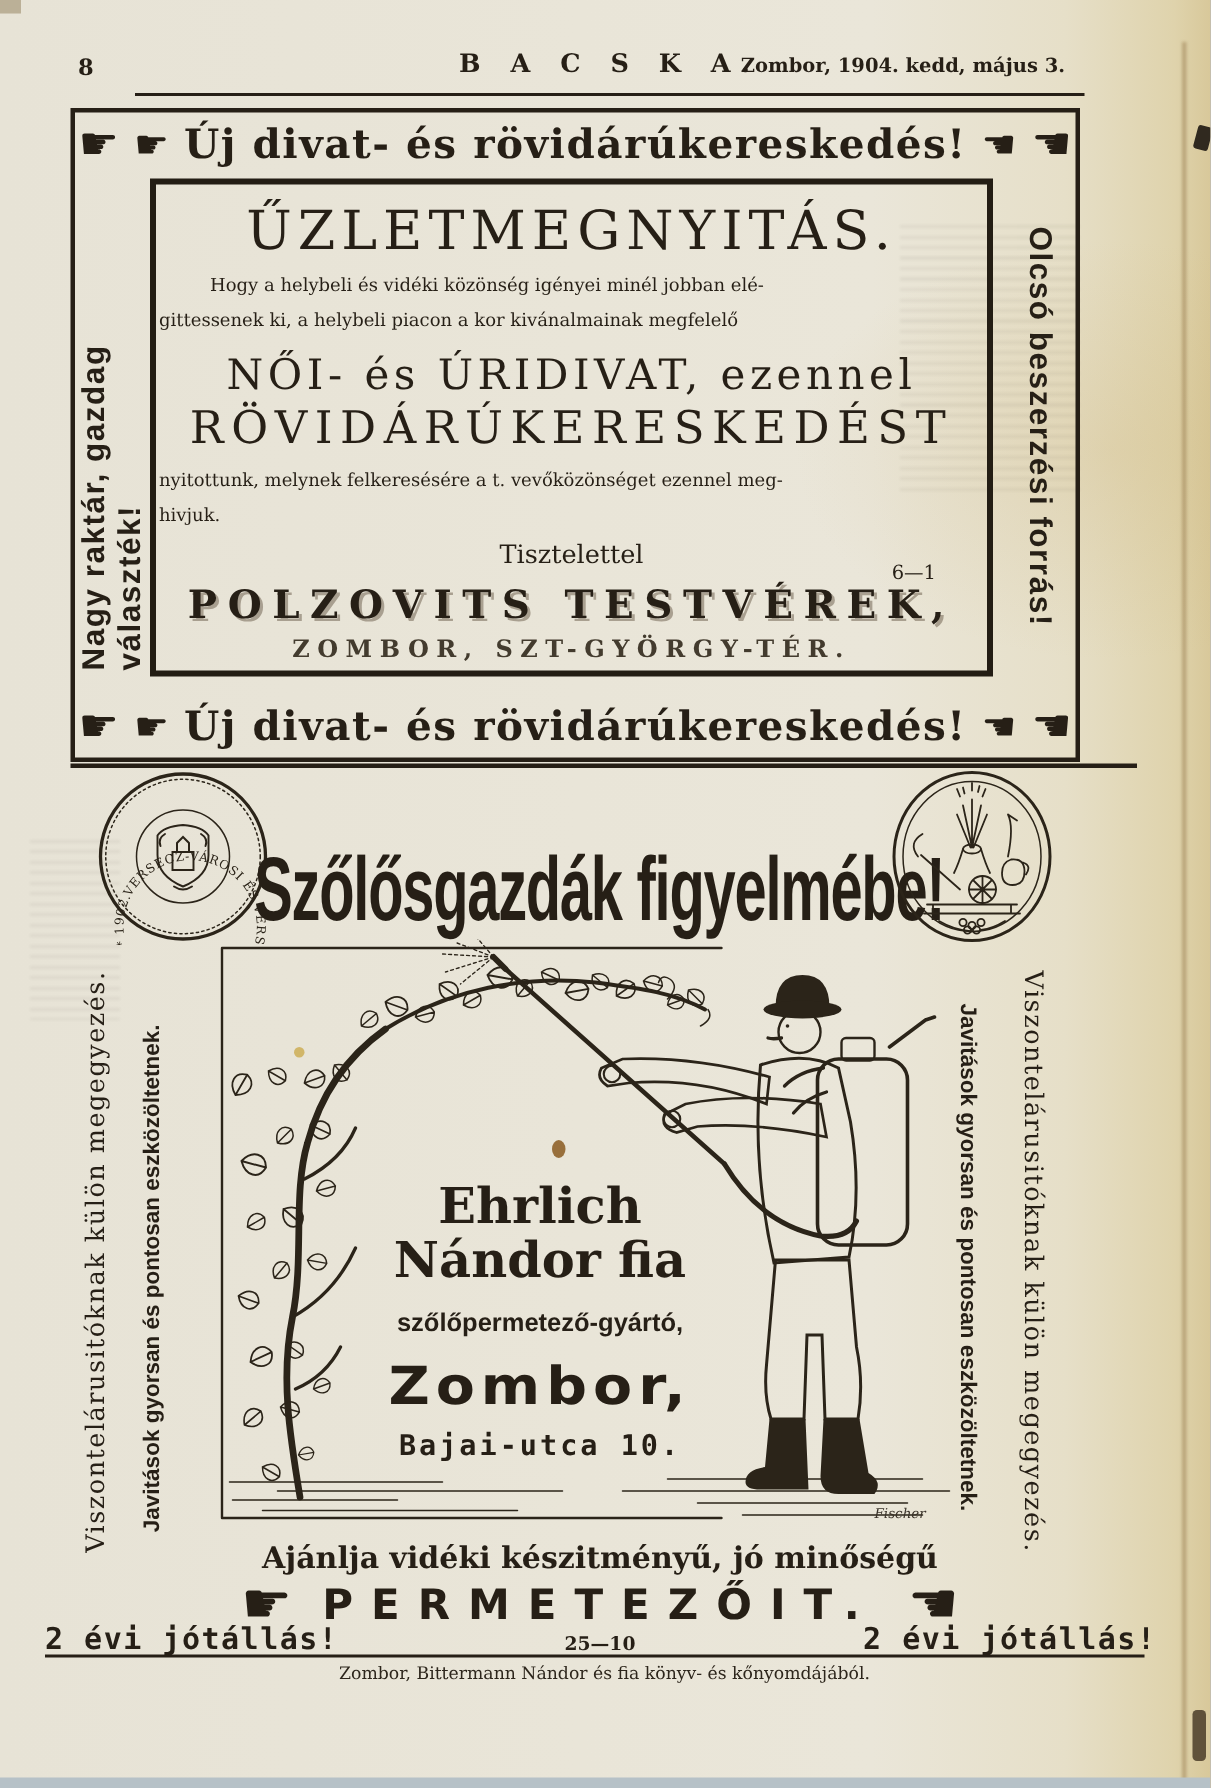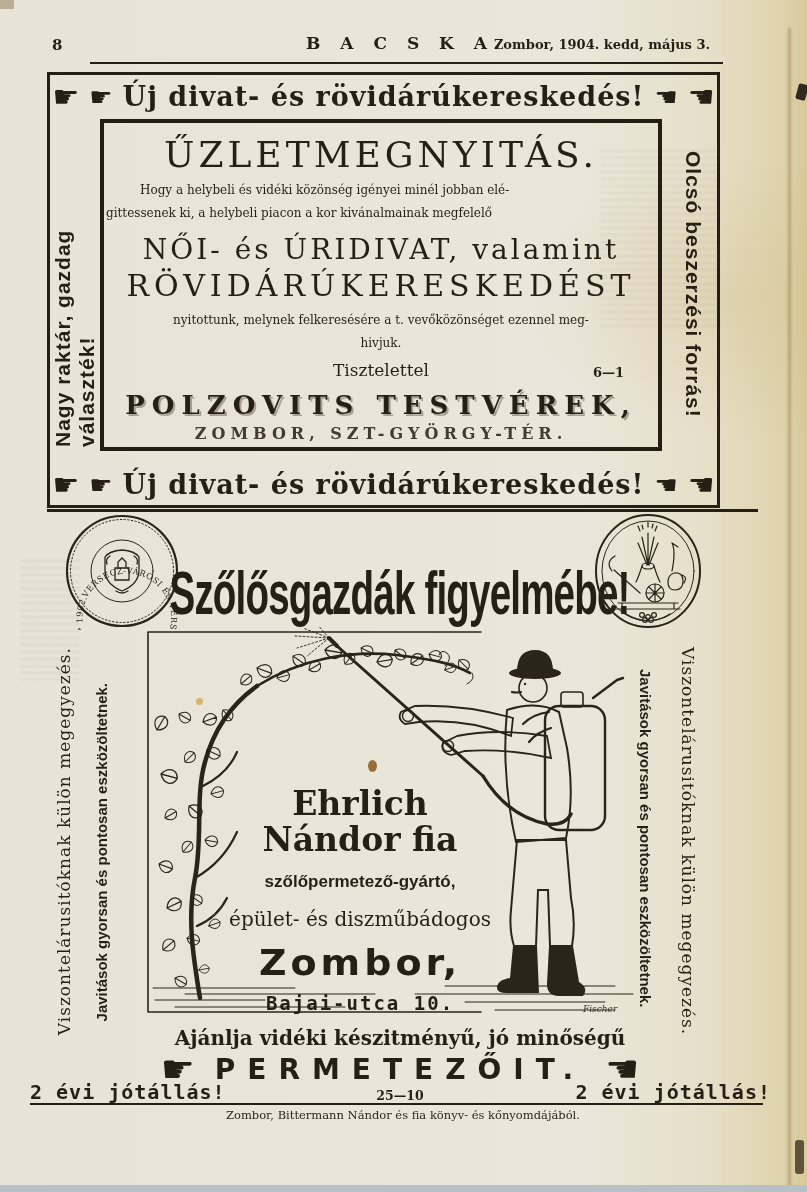--- a/index.html
+++ b/index.html
@@ -37,21 +37,21 @@
   .vlabel-serif{font-family:"DejaVu Serif",serif;font-size:17px;letter-spacing:1px;}
   .vlabel-bold2{font-family:"Liberation Sans",sans-serif;font-weight:bold;font-size:15px;letter-spacing:0px;}
 
   .ad1-title{font-size:36px;letter-spacing:4px;line-height:32px;margin-top:16px;}
   .bodytext{font-size:12px;line-height:23px;padding:0 2px;}
   .bodytext .l1{padding-left:34px;}
   .display1{font-size:28px;letter-spacing:3px;line-height:34px;margin-top:8px;}
   .display2{font-size:30px;letter-spacing:5px;line-height:38px;}
   .salrow{position:relative;margin-top:4px;line-height:22px;}
   .sal{font-size:17px;}
-  .adnum{position:absolute;right:34px;top:3px;font-size:13px;font-weight:bold;}
+  .adnum{position:absolute;right:34px;top:13px;font-size:13px;font-weight:normal;}
   .slab-sig{font-size:26px;font-weight:bold;letter-spacing:7px;line-height:30px;margin-top:8px;
             text-shadow:2px 2px 0 rgba(90,76,58,.45);text-align:center;}
   .slab-addr{font-size:16px;font-weight:bold;letter-spacing:5px;line-height:22px;margin-top:3px;color:#433b2e;}
 
   
   .ad2-title-wrap{display:flex;align-items:flex-end;justify-content:center;}
   .ad2-title{font-family:"Liberation Sans",sans-serif;font-weight:600;font-size:47px;letter-spacing:-1px;
              transform:scale(.82,1.28);transform-origin:center;display:inline-block;white-space:nowrap;}
   .overlay-text{text-align:center;}
   .ehr-name{font-size:33px;font-weight:bold;line-height:36px;letter-spacing:0px;}
@@ -103,23 +103,23 @@
     <div class="abs vstrip" style="right:0;top:46px;width:49px;height:326px;">
       <div class="vtext-down vlabel-bold">Olcsó beszerzési forrás!</div>
     </div>
 
     <div class="abs ad1-inner center" style="left:50px;top:44px;width:554px;height:324px;">
       <div class="ad1-title">ŰZLETMEGNYITÁS.</div>
       <div class="bodytext" style="margin-top:8px;text-align:left;">
         <div class="l1">Hogy a helybeli és vidéki közönség igényei minél jobban elé-</div>
         <div>gittessenek ki, a helybeli piacon a kor kivánalmainak megfelelő</div>
       </div>
-      <div class="display1">NŐI- és ÚRIDIVAT, valamint</div>
+      <div class="display1">NŐI- és ÚRIDIVAT, ezennel</div>
       <div class="display2">RÖVIDÁRÚKERESKEDÉST</div>
-      <div class="bodytext" style="margin-top:4px;text-align:center;">
+      <div class="bodytext" style="margin-top:4px;text-align:left;">
         <div>nyitottunk, melynek felkeresésére a t. vevőközönséget ezennel meg-</div>
         <div>hivjuk.</div>
       </div>
       <div class="salrow">
         <span class="sal">Tisztelettel</span>
         <span class="adnum">6—1</span>
       </div>
       <div class="slab-sig">POLZOVITS TESTVÉREK,</div>
       <div class="slab-addr">ZOMBOR, SZT-GYÖRGY-TÉR.</div>
     </div>
@@ -297,21 +297,20 @@
 
     <text x="438" y="386" font-size="9" font-style="italic" font-family="DejaVu Serif, serif" fill="#3a332a">Fischer</text>
   </svg>
 
   <div class="abs stain" style="left:368px;top:760px;width:9px;height:12px;background:#8a5a20;opacity:.85;"></div>
   <div class="abs stain" style="left:196px;top:698px;width:7px;height:7px;background:#c8a23a;opacity:.7;"></div>
 
   <div class="abs overlay-text" style="left:218px;top:786px;width:284px;">
     <div class="ehr-name">Ehrlich Nándor fia</div>
     <div class="ehr-role1">szőlőpermetező-gyártó,</div>
-    <div class="ehr-role2">épület- és diszműbádogos</div>
     <div class="ehr-city">Zombor,</div>
     <div class="ehr-street">Bajai-utca 10.</div>
   </div>
 
   <div class="abs offer center" style="left:100px;top:1026px;width:600px;">Ajánlja vidéki készitményű, jó minőségű</div>
   <div class="abs product-row" style="left:44px;top:1050px;width:712px;">
     <span class="hand-big">☛</span>
     <span class="product">PERMETEZŐIT.</span>
     <span class="hand-big">☚</span>
   </div>

